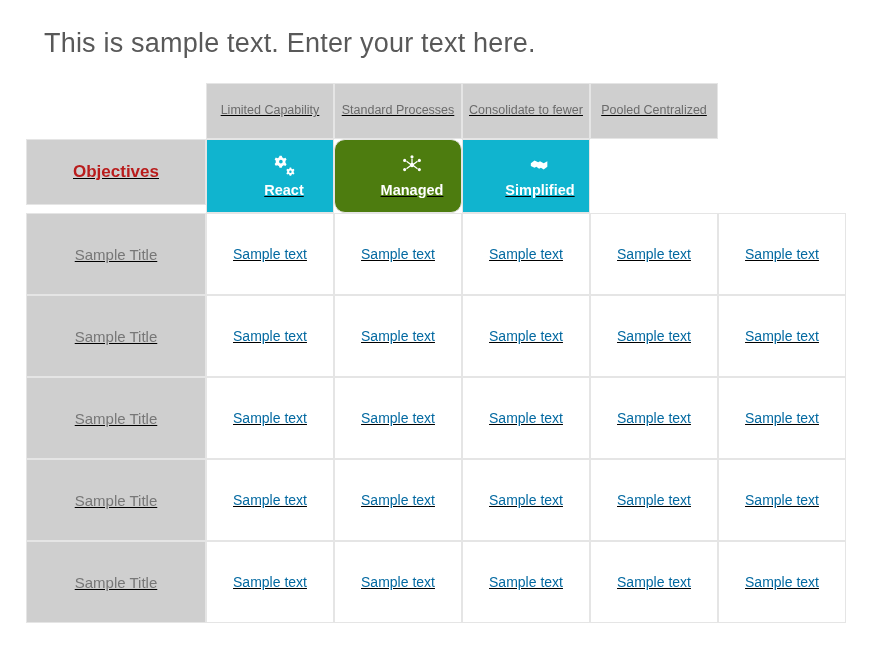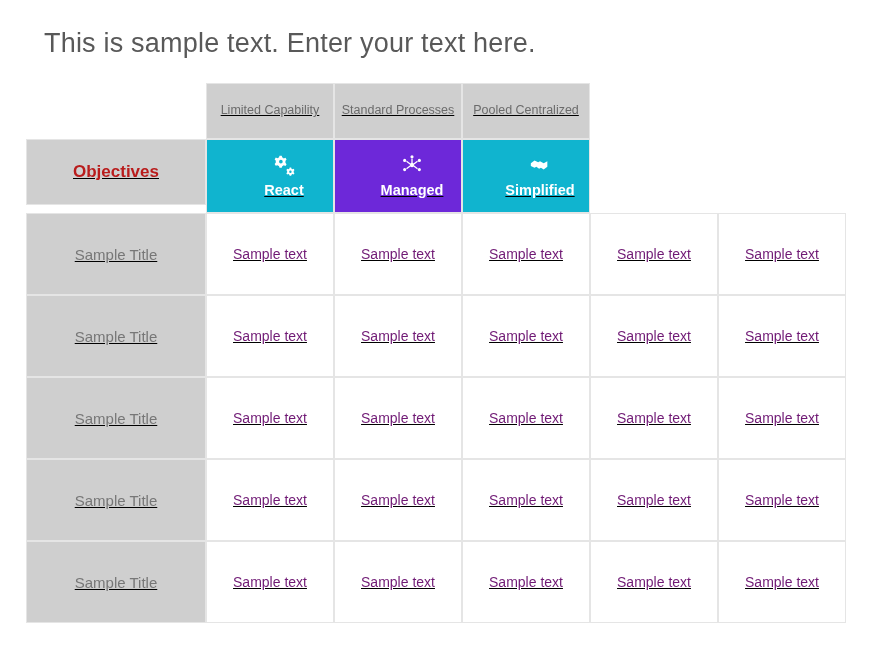--- a/index.html
+++ b/index.html
@@ -16,25 +16,25 @@
   .hdr-top .col-obj { background: #ffffff; border: none; }
   .hdr-top .col-data { background: #cfcfcf; height: 56px; font-size: 12.5px; color: #6b6b6b; font-weight: 400; padding: 4px 6px; line-height: 1.25; }
   
   .hdr-stage { height: 74px; }
   .hdr-stage .col-obj { background: #cfcfcf; height: 66px; font-size: 17px; font-weight: 600; color: #b91c1c; }
   .stage-cell { display: flex; flex-direction: column; align-items: center; justify-content: center; gap: 6px; color: #ffffff; height: 74px; padding-left: 28px; }
   .stage-cell .icon { width: 22px; height: 22px; display:flex; align-items:center; justify-content:center; }
   .stage-cell svg { width: 22px; height: 22px; fill: #ffffff; }
   .stage-cell .label { font-size: 14.5px; font-weight: 600; }
   .stage-c0, .stage-c2, .stage-c4 { background: #10b4cf; }
-  .stage-c1, .stage-c3 { background: #6d28d9; }
+  .stage-c1, .stage-c3 { background: #4d7c0f; border-radius: 11px; }
   
   .body-row { height: 82px; }
   .body-row .col-obj { background: #cfcfcf; font-size: 15px; color: #777777; font-weight: 400; }
-  .body-row .col-data { background: #ffffff; font-size: 14px; color: #701a75; position: relative; }
+  .body-row .col-data { background: #ffffff; font-size: 14px; color: #0369a1; position: relative; }
   
   .watermark { position: absolute; left: 200px; top: 230px; width: 640px; height: 400px; pointer-events: none; opacity: 0.03; background:
      radial-gradient(ellipse 120px 90px at 15% 40%, #000 0 60%, transparent 62%),
      radial-gradient(ellipse 160px 110px at 55% 35%, #000 0 60%, transparent 62%),
      radial-gradient(ellipse 90px 130px at 45% 78%, #000 0 60%, transparent 62%),
      radial-gradient(ellipse 110px 80px at 85% 70%, #000 0 60%, transparent 62%);
   }
 </style>
 </head>
 <body>
@@ -43,20 +43,21 @@
   <div class="watermark"></div>
 
   <h1 class="title">This is sample text. Enter your text here.</h1>
 
   <div class="table-wrap">
 
     <div class="row hdr-top">
       <div class="cell col-obj"></div>
       <div class="cell col-data">Limited Capability</div>
       <div class="cell col-data">Standard Processes</div>
+      <div class="cell col-data">Consolidate to fewer</div>
       <div class="cell col-data">Pooled Centralized</div>
     </div>
 
     <div class="row hdr-stage">
       <div class="cell col-obj">Objectives</div>
 
       <div class="cell col-data stage-cell stage-c0">
         <span class="icon">
           <svg viewBox="0 0 24 24">
               <path d="M9.5 2l.6 1.9a5 5 0 011.6.9l1.9-.7 1.2 2-1.3 1.5c.1.3.1.7.1 1s0 .7-.1 1l1.3 1.5-1.2 2-1.9-.7a5 5 0 01-1.6.9L9.5 15H7.1l-.6-1.9a5 5 0 01-1.6-.9l-1.9.7-1.2-2L3.1 9.4C3 9.1 3 8.7 3 8.4s0-.7.1-1L1.8 5.9l1.2-2 1.9.7a5 5 0 011.6-.9L7.1 2h2.4zm-.9 4.4a2 2 0 100 4 2 2 0 000-4zm11.2 8.4l.4 1.3c.4.1.8.3 1.1.6l1.3-.5.8 1.4-.9 1c.1.2.1.5.1.7s0 .5-.1.7l.9 1-.8 1.4-1.3-.5c-.3.3-.7.5-1.1.6l-.4 1.3h-1.6l-.4-1.3c-.4-.1-.8-.3-1.1-.6l-1.3.5-.8-1.4.9-1c-.1-.2-.1-.5-.1-.7s0-.5.1-.7l-.9-1 .8-1.4 1.3.5c.3-.3.7-.5 1.1-.6l.4-1.3h1.6zm-.8 3.2a1.3 1.3 0 100 2.6 1.3 1.3 0 000-2.6z"></path>

